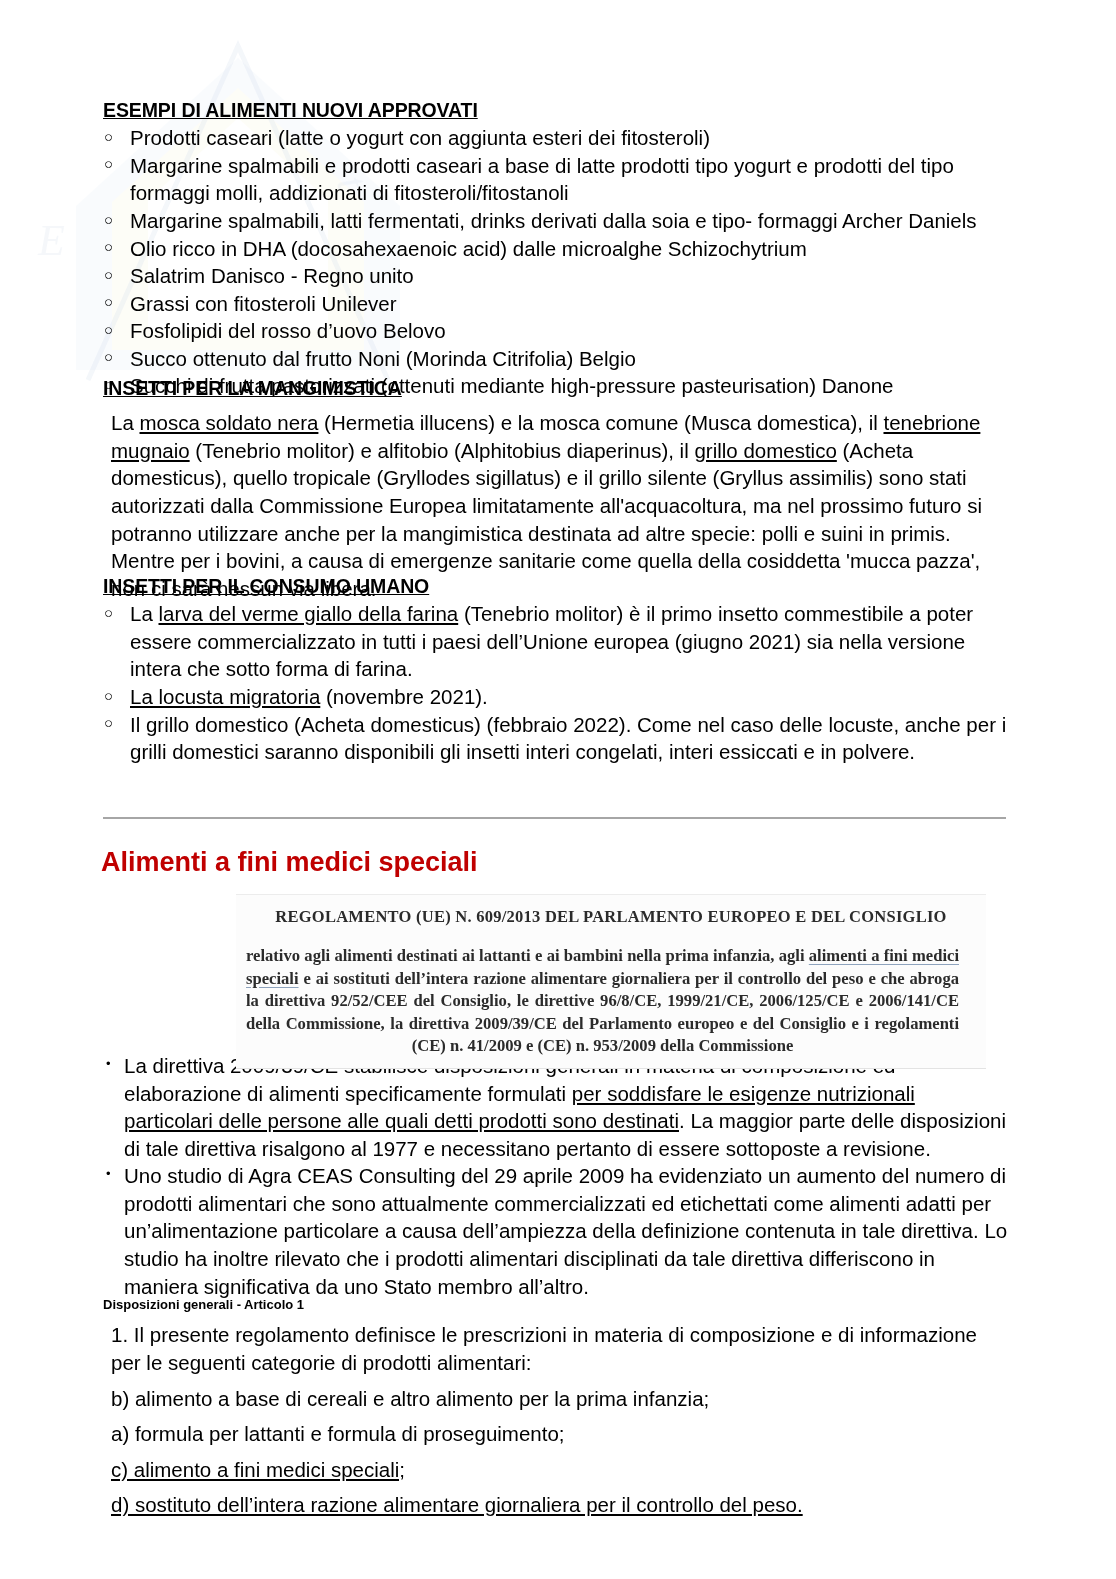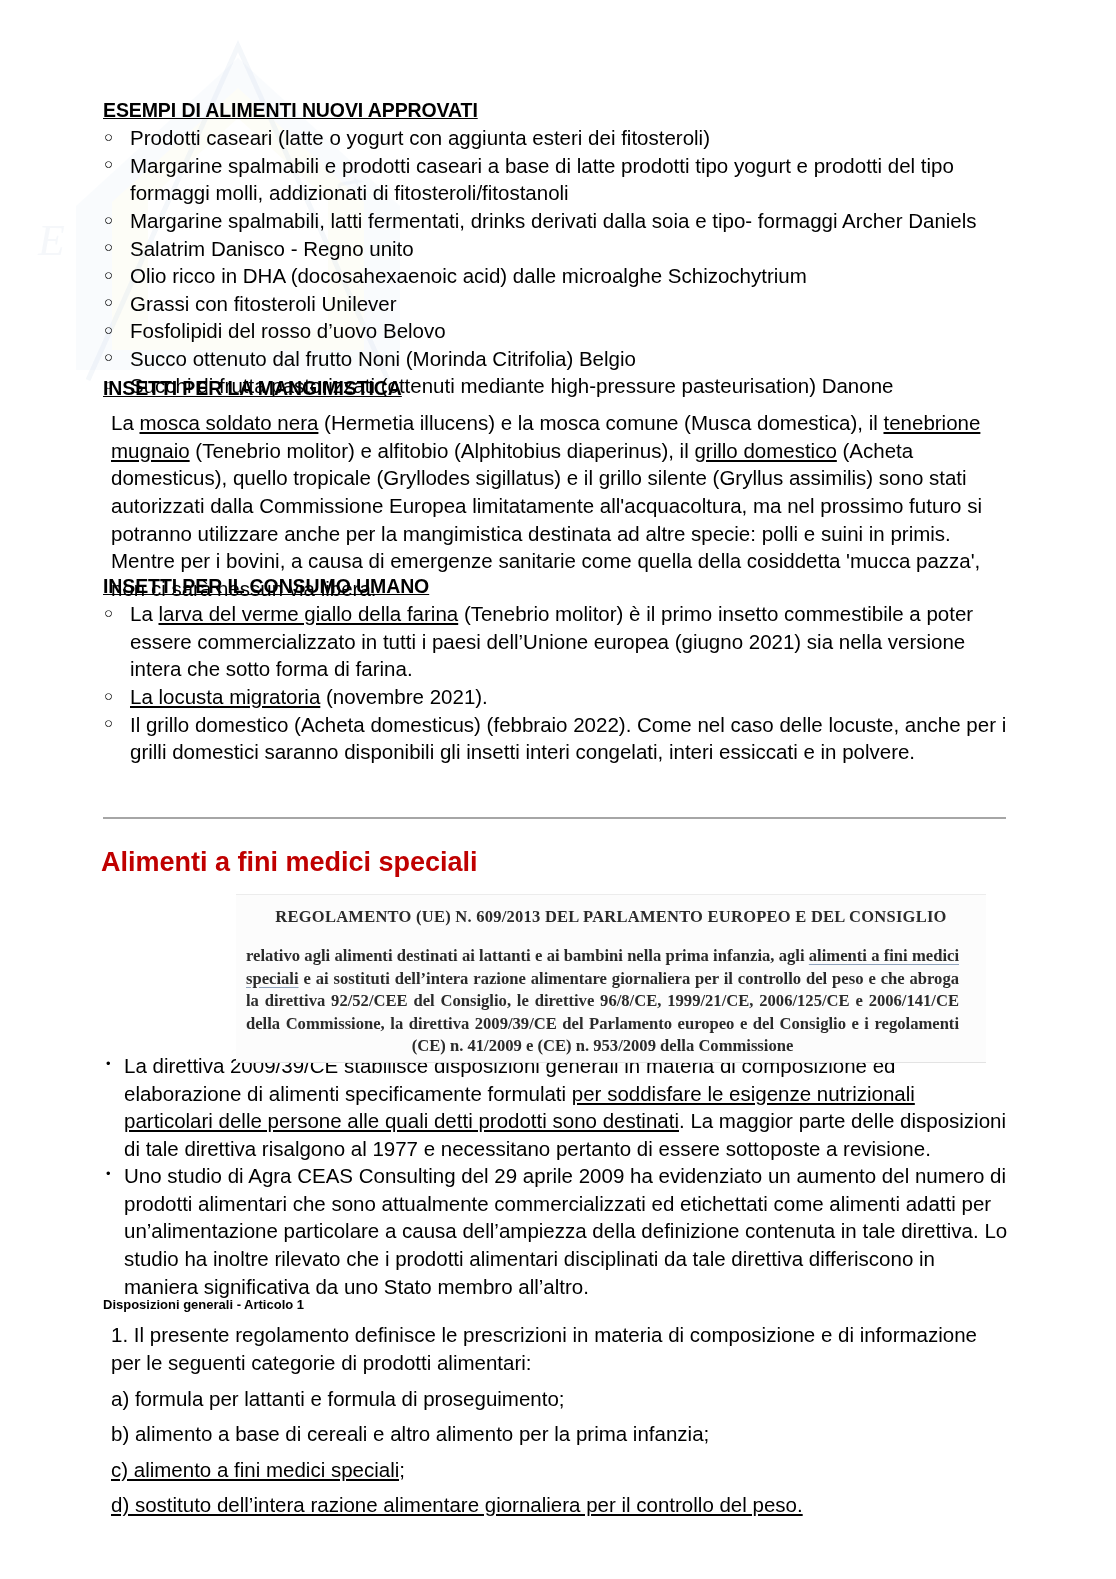--- a/index.html
+++ b/index.html
@@ -124,21 +124,21 @@
     white-space: nowrap;
     z-index: 2;
   }
 
   
   #regulation {
     position: absolute;
     left: 196px;
     top: 878px;
     width: 730px;
-    padding: 5px 10px 4px 10px;
+    padding: 5px 10px 10px 10px;
     background: #fcfcfc;
     font-family: "Liberation Serif", serif;
     color: #2b2b2b;
     z-index: 2;
     border-top: 1px solid #ececec;
     border-bottom: 1px solid #e3e3e3;
   }
   #regulation .reg-title {
     text-align: center;
     font-size: 16.5px;
@@ -195,22 +195,22 @@
 </svg>
 
 <div id="page">
 
   <section class="blk" style="top:98px;">
     <h2 class="sec-head">ESEMPI DI ALIMENTI NUOVI APPROVATI</h2>
     <ul class="olist" id="new-foods-list">
         <li>Prodotti caseari (latte o yogurt con aggiunta esteri dei fitosteroli)</li>
         <li>Margarine spalmabili e prodotti caseari a base di latte prodotti tipo yogurt e prodotti del tipo formaggi molli, addizionati di fitosteroli/fitostanoli</li>
         <li>Margarine spalmabili, latti fermentati, drinks derivati dalla soia e tipo- formaggi Archer Daniels</li>
+        <li>Olio ricco in DHA (docosahexaenoic acid) dalle microalghe Schizochytrium</li>
         <li>Salatrim Danisco - Regno unito</li>
-        <li>Olio ricco in DHA (docosahexaenoic acid) dalle microalghe Schizochytrium</li>
         <li>Grassi con fitosteroli Unilever</li>
         <li>Fosfolipidi del rosso d’uovo Belovo</li>
         <li>Succo ottenuto dal frutto Noni (Morinda Citrifolia) Belgio</li>
         <li>Succhi di frutta pastorizzati (ottenuti mediante high-pressure pasteurisation) Danone</li>
       </ul>
   </section>
 
   <section class="blk" style="top:376px;">
     <h2 class="sec-head">INSETTI PER LA MANGIMISTICA</h2>
     <p class="para" id="feed-insects-paragraph"><span>La </span><span class="u">mosca soldato nera</span><span> (Hermetia illucens) e la mosca comune (Musca domestica), il </span><span class="u">tenebrione mugnaio</span><span> (Tenebrio molitor) e alfitobio (Alphitobius diaperinus), il </span><span class="u">grillo domestico</span><span> (Acheta domesticus), quello tropicale (Gryllodes sigillatus) e il grillo silente (Gryllus assimilis) sono stati autorizzati dalla Commissione Europea limitatamente all'acquacoltura, ma nel prossimo futuro si potranno utilizzare anche per la mangimistica destinata ad altre specie: polli e suini in primis. Mentre per i bovini, a causa di emergenze sanitarie come quella della cosiddetta 'mucca pazza', non ci sarà nessun via libera.</span></p>
@@ -238,20 +238,20 @@
     <ul class="dlist" id="directive-list">
         <li><span>La direttiva 2009/39/CE stabilisce disposizioni generali in materia di composizione ed elaborazione di alimenti specificamente formulati </span><span class="u">per soddisfare le esigenze nutrizionali particolari delle persone alle quali detti prodotti sono destinati</span><span>. La maggior parte delle disposizioni di tale direttiva risalgono al 1977 e necessitano pertanto di essere sottoposte a revisione.</span></li>
         <li><span>Uno studio di Agra CEAS Consulting del 29 aprile 2009 ha evidenziato un aumento del numero di prodotti alimentari che sono attualmente commercializzati ed etichettati come alimenti adatti per un’alimentazione particolare a causa dell’ampiezza della definizione contenuta in tale direttiva. Lo studio ha inoltre rilevato che i prodotti alimentari disciplinati da tale direttiva differiscono in maniera significativa da uno Stato membro all’altro.</span></li>
       </ul>
   </section>
 
   <section class="blk" style="top:1296px;">
     <h3 class="sub-head">Disposizioni generali - Articolo 1</h3>
     <p class="para">1. Il presente regolamento definisce le prescrizioni in materia di composizione e di informazione per le seguenti categorie di prodotti alimentari:</p>
     <div id="provision-items">
+        <p class="para"><span>b) alimento a base di cereali e altro alimento per la prima infanzia;</span></p>
         <p class="para"><span>a) formula per lattanti e formula di proseguimento;</span></p>
-        <p class="para"><span>b) alimento a base di cereali e altro alimento per la prima infanzia;</span></p>
         <p class="para"><span class="u">c) alimento a fini medici speciali;</span></p>
         <p class="para"><span class="u">d) sostituto dell’intera razione alimentare giornaliera per il controllo del peso.</span></p>
       </div>
   </section>
 
 </div>
 
 </body></html>

